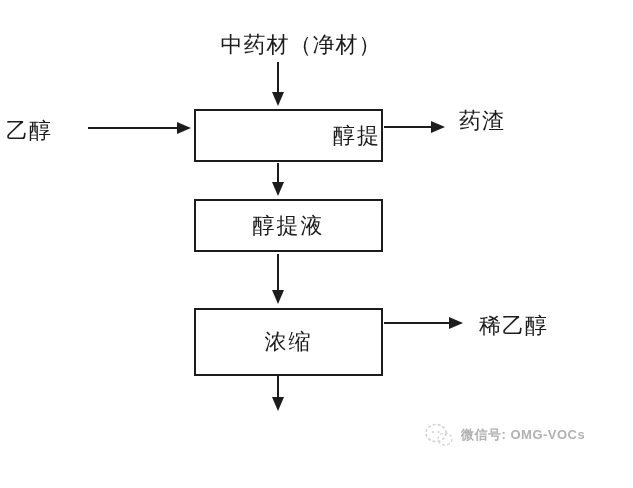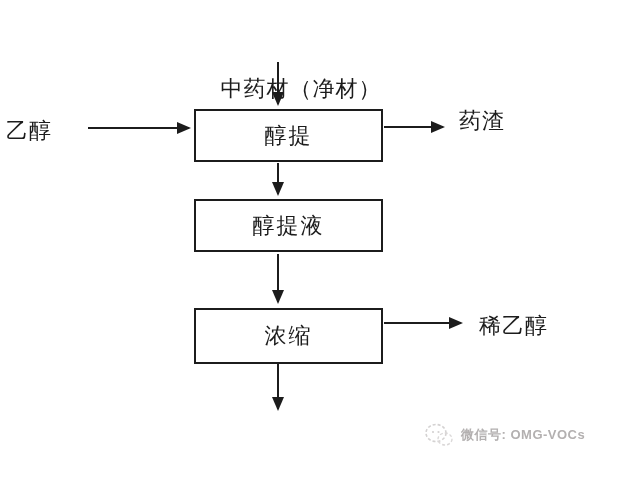--- a/index.html
+++ b/index.html
@@ -29,39 +29,38 @@
   }
   .flow-label {
     position: absolute;
     font-size: 22px;
     letter-spacing: 1px;
     color: #1c1c1c;
     white-space: nowrap;
   }
   .flow-label.centered {
     text-align: center;
-    margin-top: 44px;
   }
   .flow-box {
     position: absolute;
     left: 194px;
     width: 189px;
     height: 53px;
     border: 2px solid #1c1c1c;
     background: #ffffff;
     box-sizing: border-box;
     display: flex;
     align-items: center;
     justify-content: center;
     font-size: 22px;
     letter-spacing: 2px;
   }
-  .box-1 { top: 109px; }
+  .box-1 { top: 109px; justify-content: flex-end; }
   .box-2 { top: 199px; }
-  .box-3 { top: 308px; height: 56px; }
+  .box-3 { top: 308px; height: 68px; }
 
   .label-source { left: 202px; top: 30px; width: 198px; }
   .label-input  { left: 6px;   top: 116px; }
   .label-residue{ left: 459px; top: 106px; }
   .label-dilute { left: 479px; top: 311px; }
   .label-final  { left: 229px; top: 427px; }
 
   .watermark {
     position: absolute;
     left: 424px;

